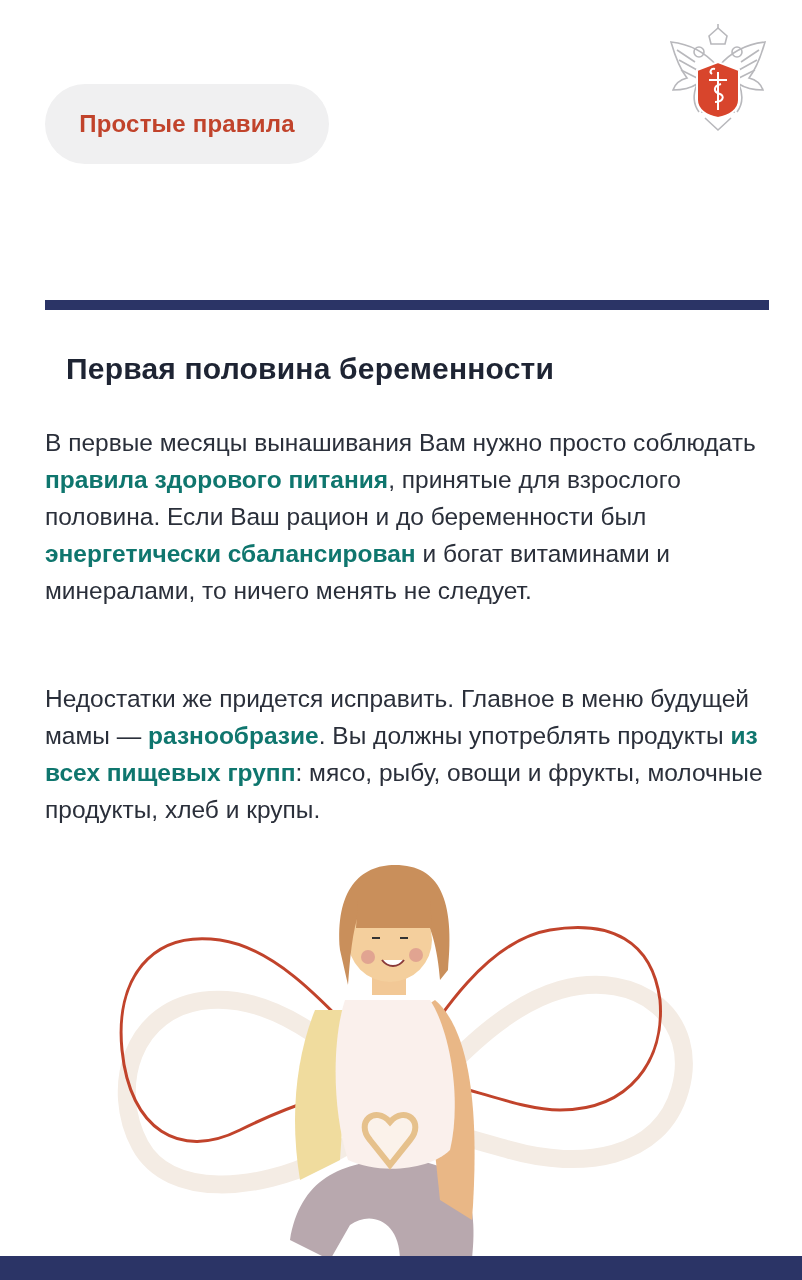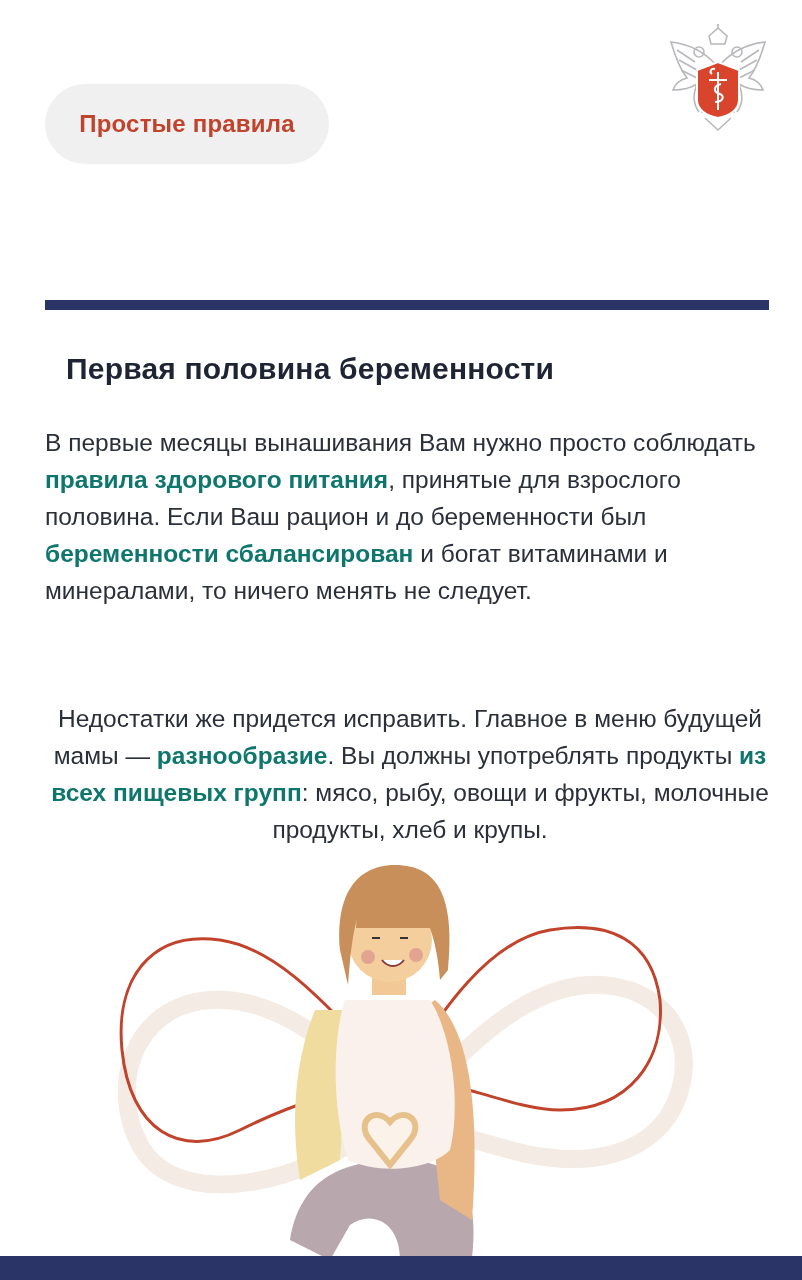--- a/index.html
+++ b/index.html
@@ -19,21 +19,21 @@
   .rule { position: absolute; left: 45px; top: 300px; width: 724px; height: 10px; background: #2b3466; }
   .title {
     position: absolute; left: 50px; top: 336px; margin: 16px;
     font-size: 30px; font-weight: bold; color: #1e2433; letter-spacing: 0.2px;
   }
   .para {
     position: absolute; left: 45px; width: 730px; margin: 0;
     font-size: 24.5px; line-height: 37px; color: #2a2f3a;
   }
   .p1 { top: 424px; }
-  .p2 { top: 700px; text-align: center; }
+  .p2 { top: 680px; }
   .hl { color: #0f766e; font-weight: bold; }
   .illus { position: absolute; left: 100px; top: 860px; width: 600px; height: 400px; }
   .footer { position: absolute; left: 0; top: 1256px; width: 802px; height: 24px; background: #2b3466; }
 </style>
 </head>
 <body>
 
 <div class="pill">
   <span>Простые правила</span>
 </div>
@@ -57,21 +57,21 @@
     <path d="M53 50 L53 88"></path>
     <path d="M47 52 C44 50 46 46 50 47"></path>
     <path d="M56 62 C48 64 48 70 55 72 C60 74 58 80 50 80"></path>
   </g>
 </svg>
 
 <div class="rule"></div>
 
 <h1 class="title">Первая половина беременности</h1>
 
-<p class="para p1"><span>В первые месяцы вынашивания Вам нужно просто соблюдать </span><span class="hl">правила здорового питания</span><span>, принятые для взрослого половина. Если Ваш рацион и до беременности был </span><span class="hl">беременности сбалансирован</span><span> и богат витаминами и минералами, то ничего менять не следует.</span></p>
+<p class="para p1"><span>В первые месяцы вынашивания Вам нужно просто соблюдать </span><span class="hl">правила здорового питания</span><span>, принятые для взрослого половина. Если Ваш рацион и до беременности был </span><span class="hl">энергетически сбалансирован</span><span> и богат витаминами и минералами, то ничего менять не следует.</span></p>
 
 <p class="para p2"><span>Недостатки же придется исправить. Главное в меню будущей мамы — </span><span class="hl">разнообразие</span><span>. Вы должны употреблять продукты </span><span class="hl">из всех пищевых групп</span><span>: мясо, рыбу, овощи и фрукты, молочные продукты, хлеб и крупы.</span></p>
 
 <svg class="illus" viewBox="0 0 600 400">
 
   <path d="M300 255 C250 195 180 135 110 140 C30 146 10 230 40 285 C70 340 160 330 220 300 C260 280 280 265 300 255 C330 230 390 150 460 130 C540 108 600 160 580 230 C560 300 480 310 410 290 C360 276 330 268 300 255 Z" fill="none" stroke="#f4ece4" stroke-width="18"></path>
 
   <path d="M300 220 C250 175 190 90 120 80 C50 70 15 120 22 190 C30 270 80 300 140 270 C190 245 250 225 300 220 C350 215 410 250 460 250 C530 250 565 200 560 140 C552 80 510 60 450 70 C390 80 340 150 300 220" fill="none" stroke="#c1432b" stroke-width="3"></path>
 
   <path d="M190 380 C200 320 240 300 300 300 C360 300 380 330 372 400 L300 400 C300 360 270 350 250 365 L230 400 Z" fill="#b8a8ae"></path>

